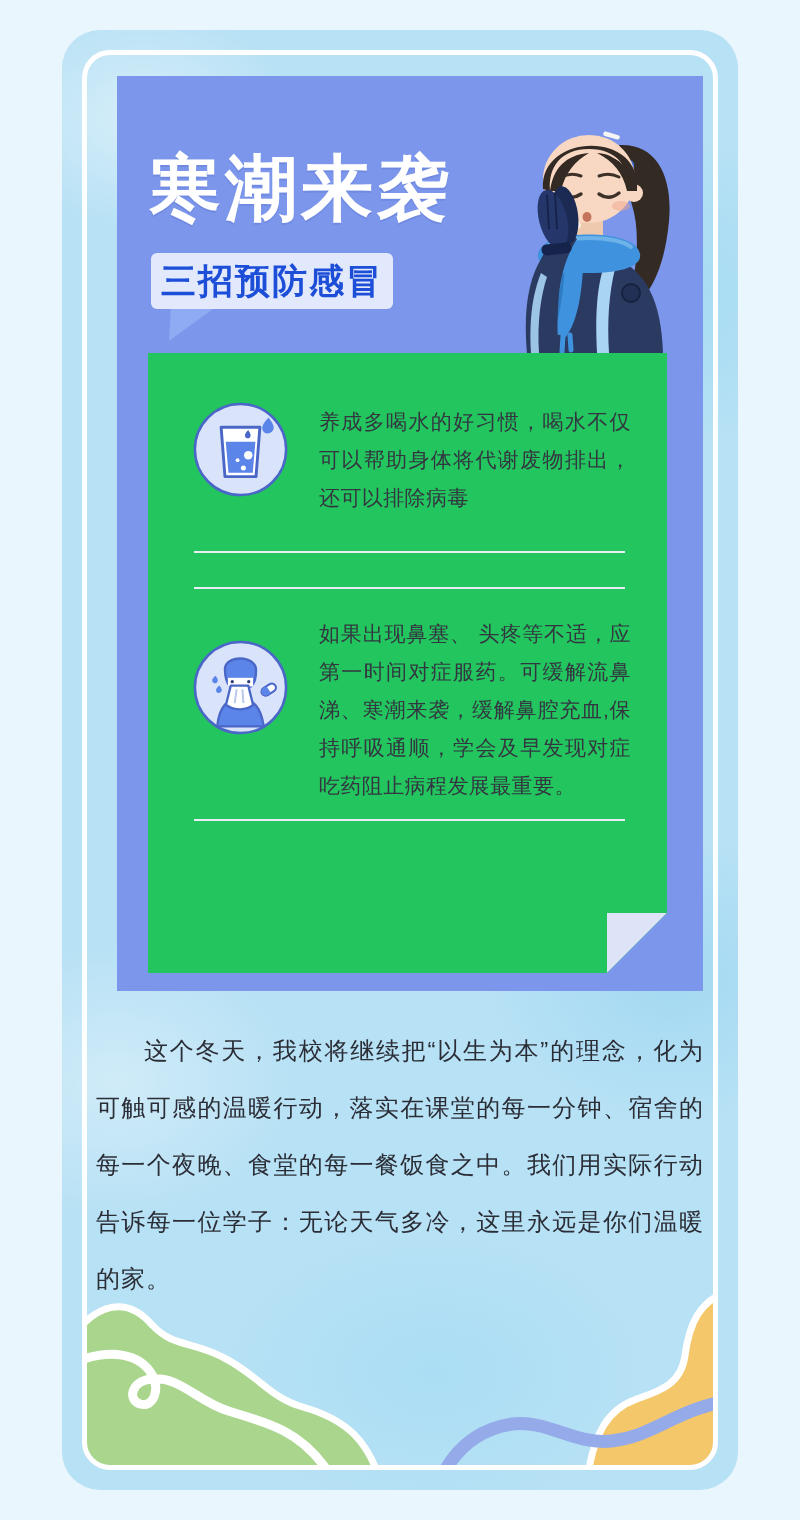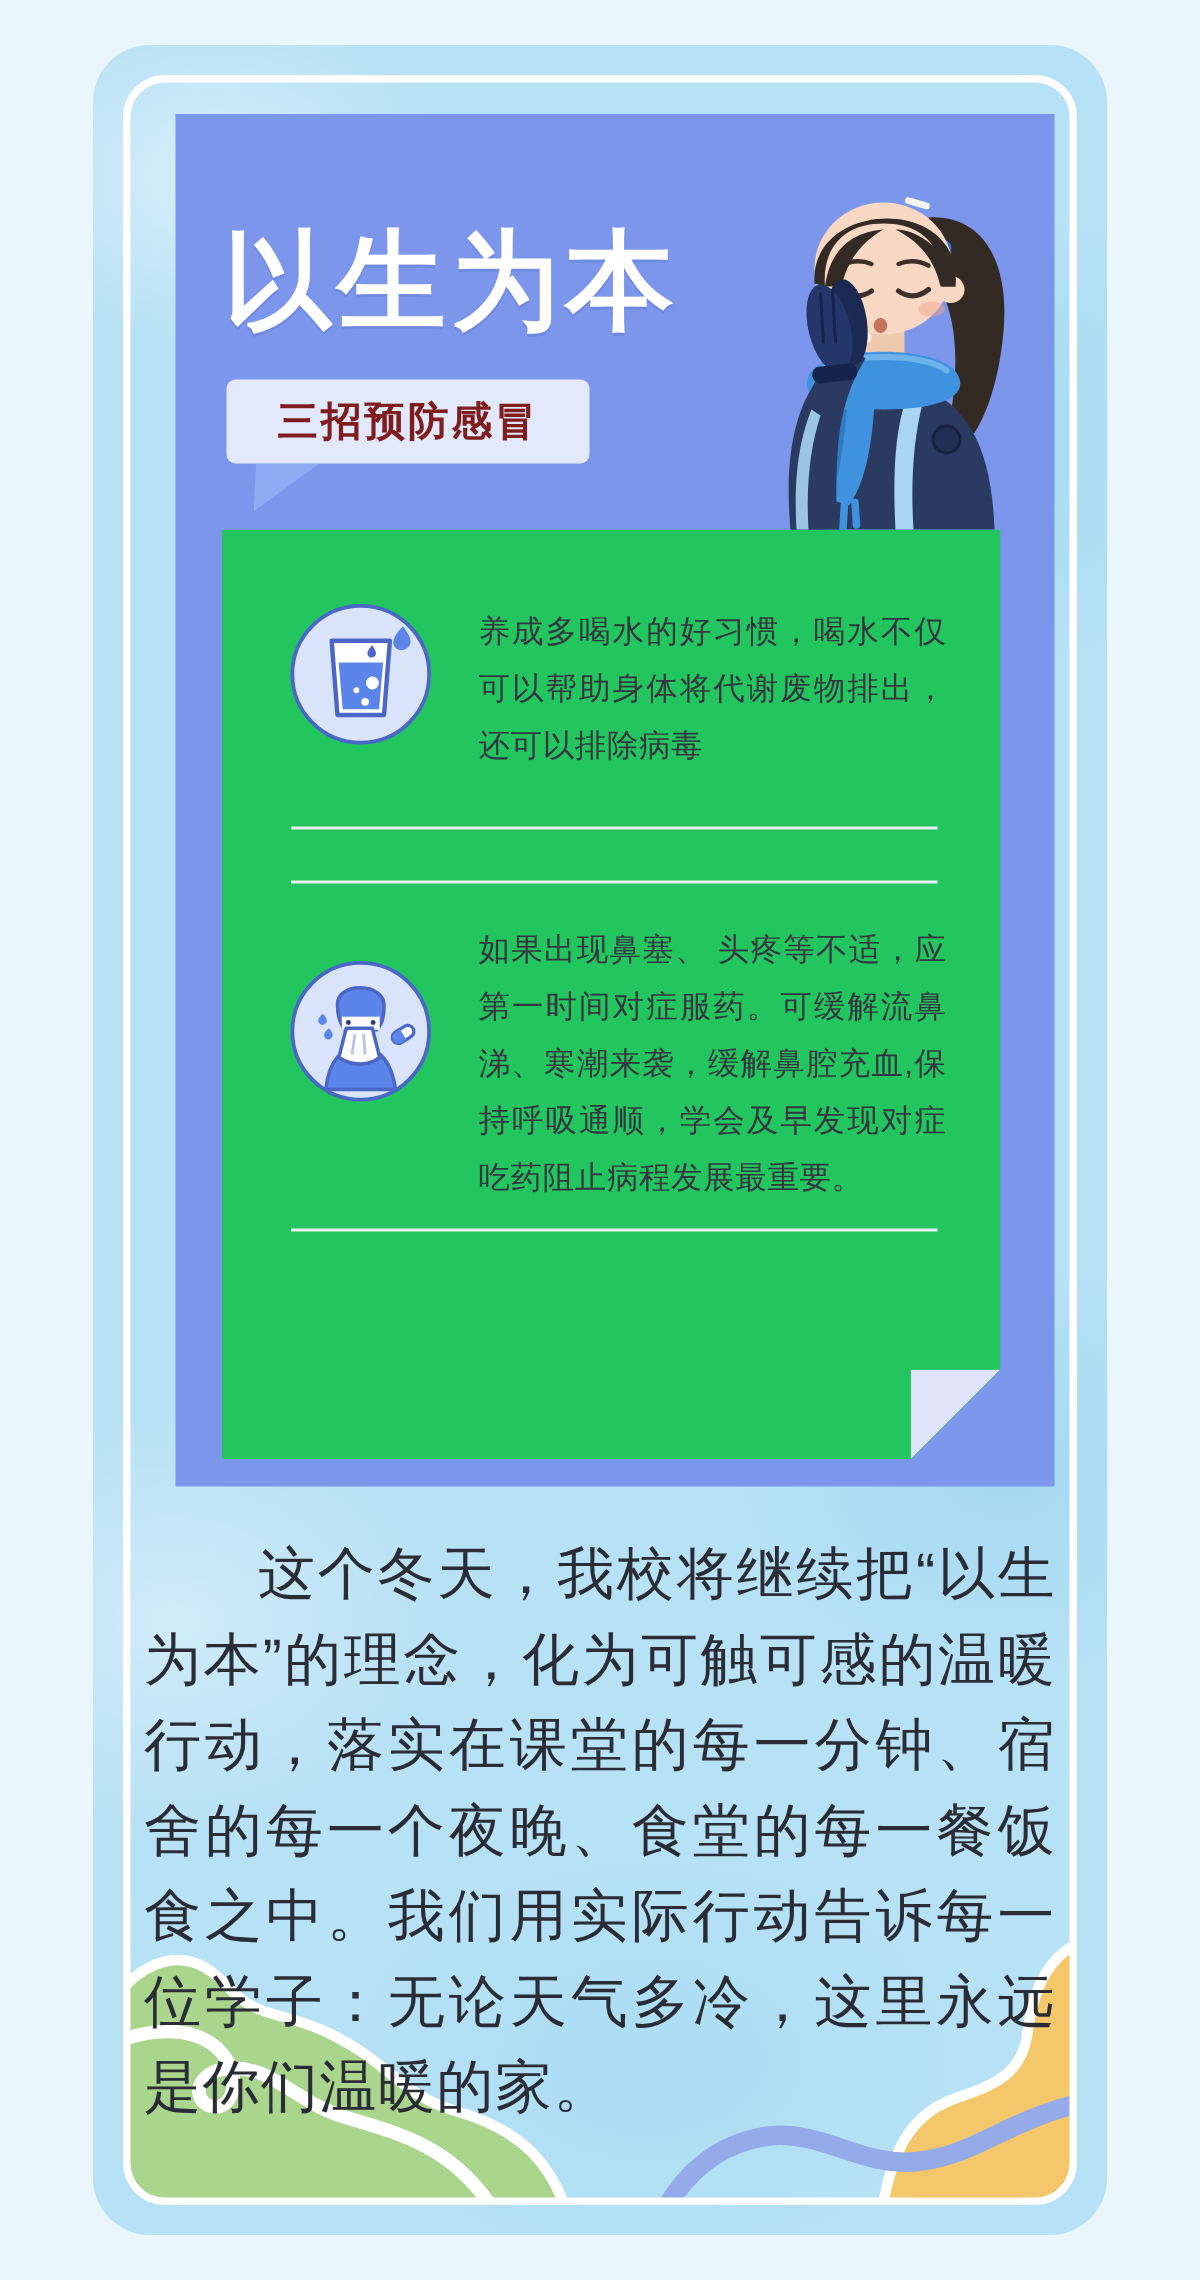--- a/index.html
+++ b/index.html
@@ -19,56 +19,56 @@
   .frame-border{position:absolute;left:20px;top:20px;right:20px;bottom:20px;
     border:5px solid #ffffff;border-radius:28px;z-index:6;pointer-events:none;}
   .inner{position:absolute;left:24px;top:24px;right:24px;bottom:24px;border-radius:26px;overflow:hidden;}
 
   
   .blue-card{position:absolute;left:31px;top:22px;width:586px;height:915px;background:#7b96ea;}
   .title{position:absolute;left:32px;top:76px;font-size:72px;font-weight:900;color:#ffffff;
     letter-spacing:4px;line-height:1;white-space:nowrap;text-shadow:0 2px 0 rgba(80,104,200,.25);}
   .subtitle-box{position:absolute;left:34px;top:177px;width:242px;height:56px;background:#e3e9fc;
     border-radius:6px;display:flex;align-items:center;justify-content:center;}
-  .subtitle-box span{font-size:27px;font-weight:bold;color:#7f1d1d;letter-spacing:2px;font-family:Liberation Serif, serif;}
+  .subtitle-box span{font-size:35px;font-weight:bold;color:#1d4ed8;letter-spacing:2px;font-family:Liberation Serif, serif;}
   .subtitle-tail{position:absolute;left:52px;top:233px;width:44px;height:32px;background:#8fabf3;
     clip-path:polygon(4% 0,100% 0,0 100%);}
 
   
   .girl{position:absolute;right:16px;top:26px;width:186px;height:252px;z-index:2;}
 
   
   .white-card{position:absolute;left:31px;top:277px;width:519px;height:620px;background:#22c55e;z-index:3;
     clip-path:polygon(0 0,100% 0,100% calc(100% - 60px),calc(100% - 60px) 100%,0 100%);
     padding:48px 36px 0 44px;box-sizing:border-box;}
   .fold{position:absolute;right:0;bottom:0;width:60px;height:60px;background:#dfe3f7;
     clip-path:polygon(0 0,100% 0,0 100%);}
   .tip-row{display:flex;gap:30px;align-items:flex-start;}
   .tip-icon{width:97px;height:97px;flex:0 0 97px;}
   .tip-text{font-size:21px;line-height:38px;color:#333640;letter-spacing:.4px;margin:0;padding-top:2px;text-align:justify;}
   .divider{height:2px;background:#e9eef6;margin:34px 6px 24px 2px;}
   .row-3 .tip-icon{margin-top:26px;}
   .divider-3{margin-top:14px;}
 
   
-  .closing{position:absolute;left:10px;right:10px;top:968px;margin:0;font-size:38px;font-weight:500;
+  .closing{position:absolute;left:10px;right:10px;top:968px;margin:0;font-size:24px;font-weight:500;
     line-height:57px;letter-spacing:1px;color:#2b2d36;text-align:justify;text-indent:2em;z-index:2;}
 
   
   .bottom-deco{position:absolute;left:0;bottom:0;width:100%;height:195px;z-index:1;}
 </style>
 </head>
 <body>
 
 <div class="page">
   <div class="frame">
     <div class="inner">
 
       <div class="blue-card">
-        <div class="title">以生为本</div>
+        <div class="title">寒潮来袭</div>
         <div class="subtitle-box">
           <span>三招预防感冒</span>
         </div>
         <div class="subtitle-tail"></div>
 
         <div class="girl">
           <svg viewBox="0 0 186 250" width="186" height="252">
             <path d="M118 42 C156 40 172 74 168 118 C164 162 150 196 124 210 C136 172 140 130 131 102 C126 86 121 60 118 42 Z" fill="#342a24"></path>
             <ellipse cx="128" cy="64" rx="5" ry="7" fill="#3a6cc9" transform="rotate(20 128 64)"></ellipse>
             <rect x="76" y="112" width="26" height="28" fill="#efc9ad"></rect>

